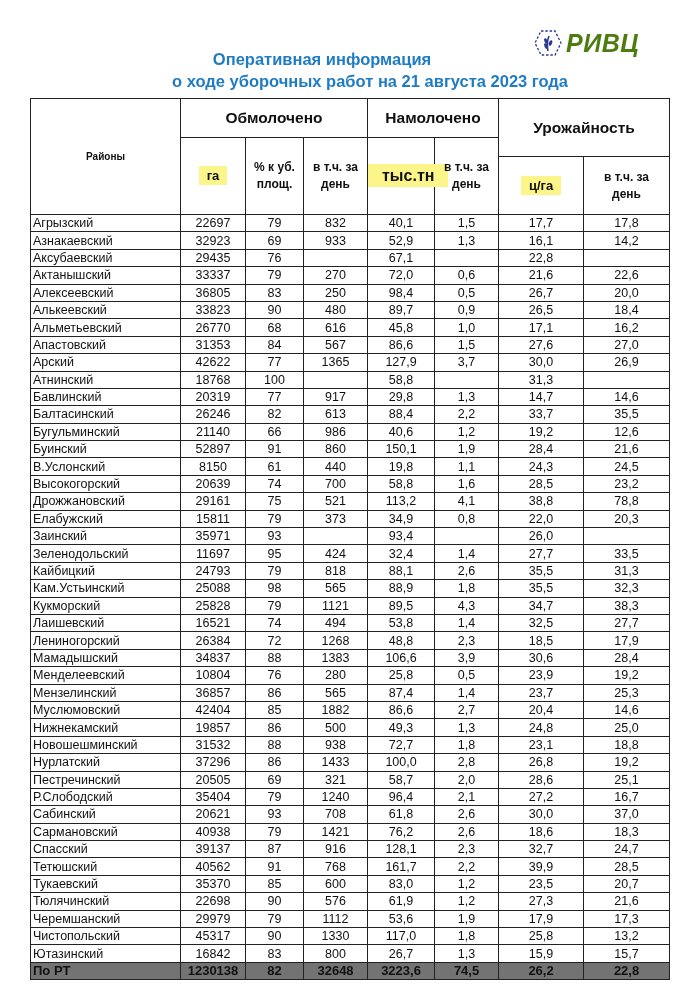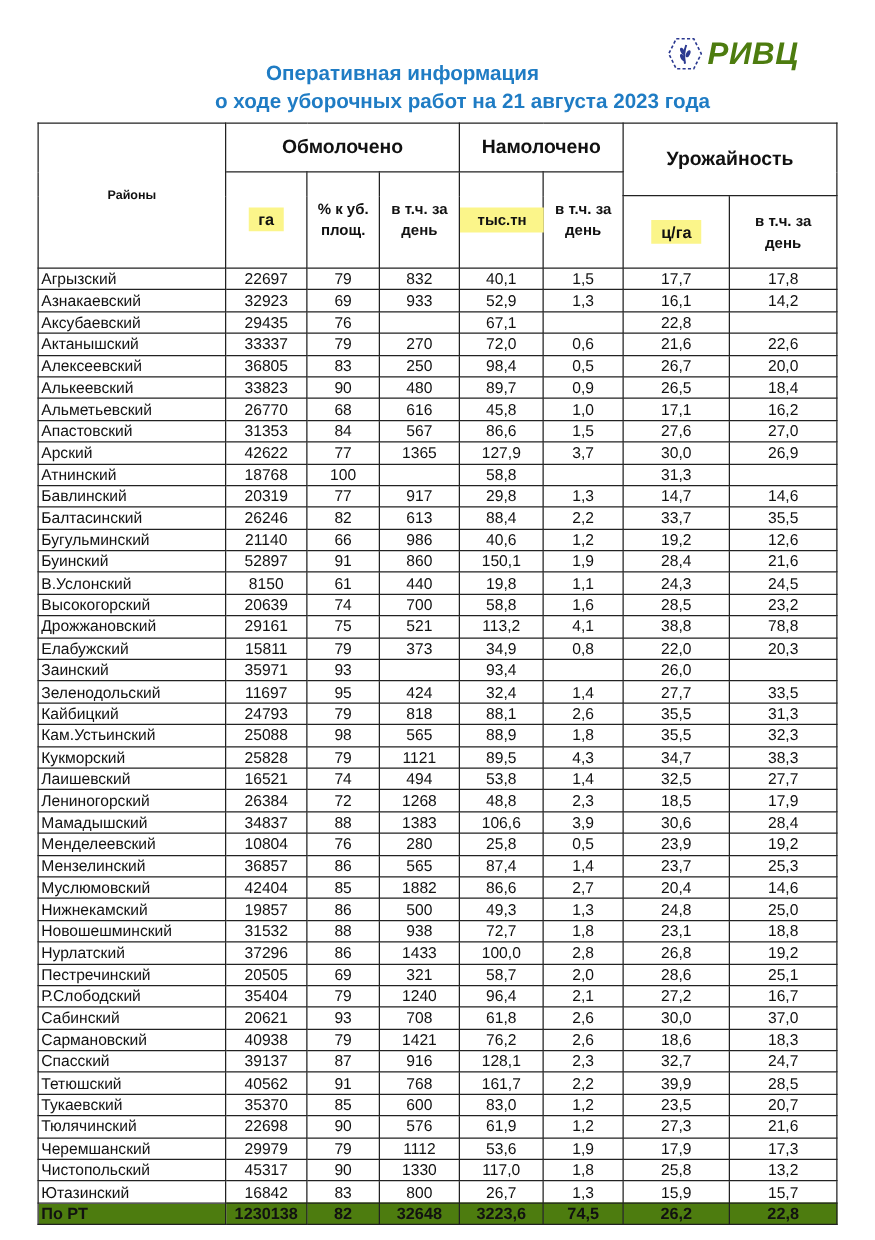--- a/index.html
+++ b/index.html
@@ -13,21 +13,21 @@
   table { position:absolute; left:30px; top:98px; border-collapse:collapse; table-layout:fixed; width:639px; }
   td, th { border:1.4px solid #222; padding:0; font-size:12.5px; height:16.4px; line-height:16px; }
   th { font-weight:bold; }
   td.name { text-align:left; padding-left:2px; white-space:nowrap; overflow:hidden;margin-top:44px; }
   td.num { text-align:center; }
   .h-group { font-size:15.5px; height:38px; }
   .h-uro { height:56px; }
   .h-rayon { font-size:10px; }
   .h-sub { font-size:12px; line-height:17px; }
   .hl { background:#fbf58a; padding:2px 8px; font-size:13px; }
-  tr.total td { background:#4d7c0f; font-weight:bold; font-size:13px; }
+  tr.total td { background:#737373; font-weight:bold; font-size:13px; }
 </style>
 </head>
 <body>
 
 <div class="logo">
   <svg width="28" height="26" viewBox="0 0 28 26">
     <polygon points="7,1 21,1 27,13 21,25 7,25 1,13" fill="none" stroke="#2b3990" stroke-width="1.3" stroke-dasharray="2.5 1.8"></polygon>
     <path d="M14 21 C13 16 13 11 15 6" fill="none" stroke="#2b3990" stroke-width="1.6"></path>
     <ellipse cx="12" cy="11" rx="1.6" ry="3" fill="#2b3990" transform="rotate(-25 12 11)"></ellipse>
     <ellipse cx="16.5" cy="13" rx="1.6" ry="3" fill="#2b3990" transform="rotate(25 16.5 13)"></ellipse>
@@ -54,21 +54,21 @@
     <tr>
       <th rowspan="3" class="h-rayon">Районы</th>
       <th colspan="3" class="h-group">Обмолочено</th>
       <th colspan="2" class="h-group">Намолочено</th>
       <th colspan="2" rowspan="2" class="h-group h-uro">Урожайность</th>
     </tr>
     <tr>
       <th rowspan="2" style="height:76px"><span class="hl">га</span></th>
       <th rowspan="2" class="h-sub" style="padding:0 8px">% к уб. площ.</th>
       <th rowspan="2" class="h-sub" style="padding:0 4px">в т.ч. за день</th>
-      <th rowspan="2"><span class="hl" style="font-size:12px;padding:3px 14px">тыс.тн</span></th>
+      <th rowspan="2"><span class="hl" style="font-size:16px;padding:3px 14px">тыс.тн</span></th>
       <th rowspan="2" class="h-sub" style="padding:0 4px">в т.ч. за день</th>
     </tr>
     <tr>
       <th style="height:57px"><span class="hl">ц/га</span></th>
       <th class="h-sub" style="padding:0 16px">в т.ч. за день</th>
     </tr>
   </thead>
   <tbody id="tbody">
       <tr>
         <td class="name">Агрызский</td>

